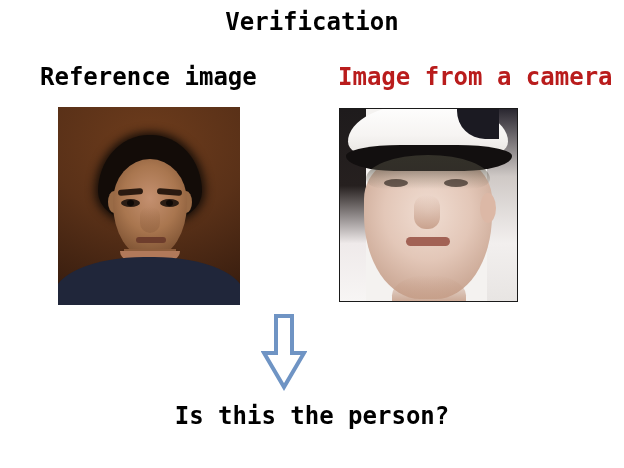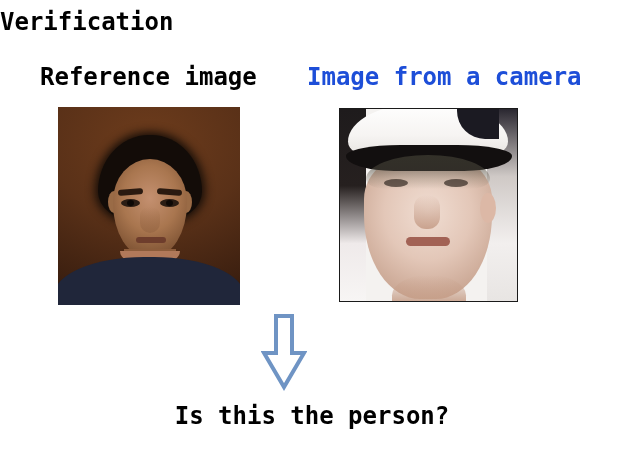--- a/index.html
+++ b/index.html
@@ -18,45 +18,45 @@
   .slide {
     position: absolute;
     inset: 0;
   }
 
   .title {
     position: absolute;
     left: 0;
     top: 8px;
     width: 624px;
-    text-align: left;
+    text-align: center;
     font-size: 24px;
     font-weight: bold;
     color: #000000;
     letter-spacing: 0px;
     white-space: nowrap;
   }
 
   .label-ref {
     position: absolute;
     left: 40px;
     top: 63px;
     font-size: 24px;
     font-weight: bold;
     color: #000000;
     white-space: nowrap;
   }
 
   .label-cam {
     position: absolute;
-    left: 307px;
+    left: 338px;
     top: 63px;
     font-size: 24px;
     font-weight: bold;
-    color: #1d4ed8;
+    color: #b91c1c;
     white-space: nowrap;
     text-align: center;
   }
 
   .photo {
     position: absolute;
     overflow: hidden;
   }
 
   

